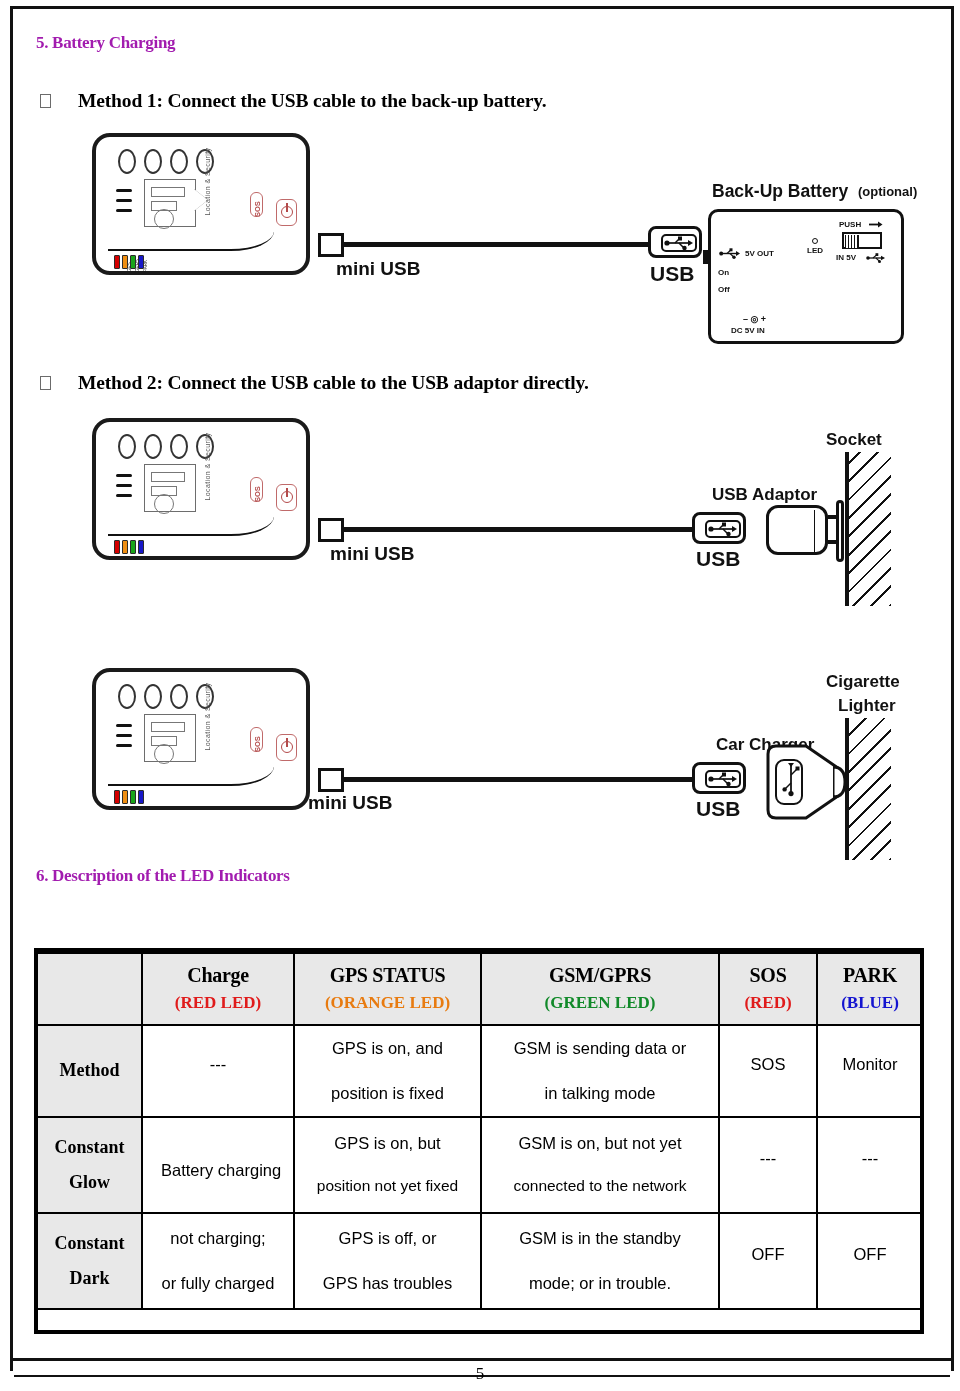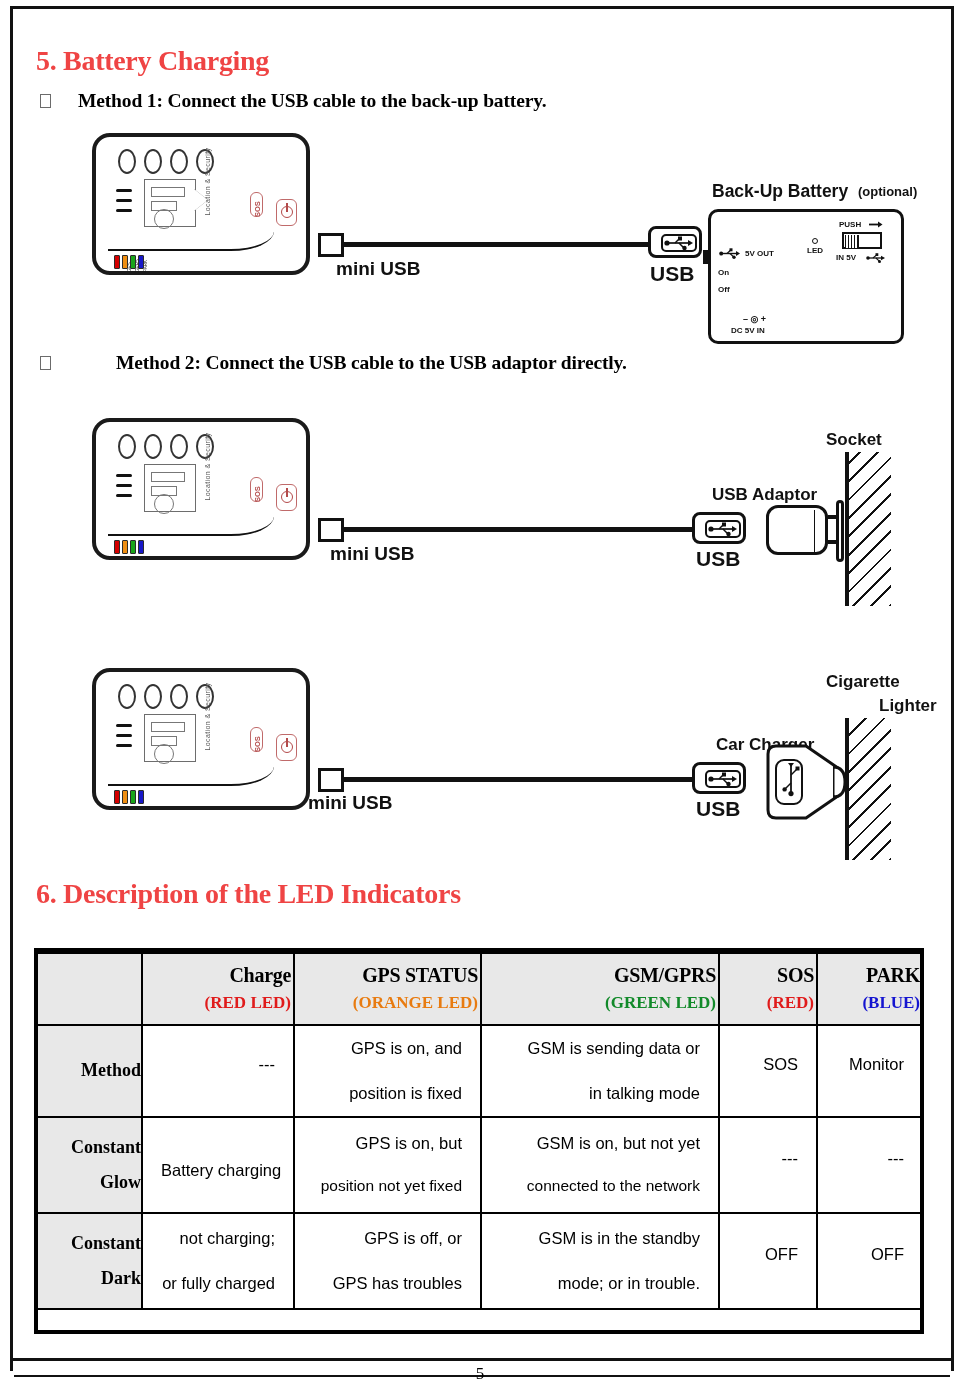--- a/index.html
+++ b/index.html
@@ -24,25 +24,24 @@
   .frame-top    { position:absolute; left:10px; top:6px;  width:944px; height:3px;  background:#111; }
   .frame-left   { position:absolute; left:10px; top:6px;  width:3px;  height:1365px; background:#111; }
   .frame-right  { position:absolute; left:951px; top:6px; width:3px;  height:1365px; background:#111; }
   .frame-bottom { position:absolute; left:10px; top:1358px; width:944px; height:3px; background:#111; }
 
   
   .section-title {
     position: absolute;
     font-family: "Liberation Serif", serif;
     font-weight: bold;
-    font-size: 28px;
-    color: #ef4444;
+    font-size: 17px;
+    color: #a21caf;
     letter-spacing: -0.3px;
     white-space: nowrap;
-    margin-top: 12px;
   }
   .method-line {
     position: absolute;
     display: flex;
     align-items: baseline;
     white-space: nowrap;
   }
   .bullet-box {
     display: inline-block;
     width: 11px; height: 14px;
@@ -225,21 +224,21 @@
     position: absolute;
     left: 36px; top: 952px;
     width: 886px;
     border-collapse: collapse;
     table-layout: fixed;
   }
   #led-table td {
     border: 2px solid #000;
     padding: 0;
     vertical-align: middle;
-    text-align: right;
+    text-align: center;
   }
   #led-table .hdr-cell {
     background: #e8e8e8;
     padding: 6px 2px 8px;
   }
   #led-table .mode-cell {
     background: #e8e8e8;
     font-family: "Liberation Serif", serif;
     font-weight: bold;
     font-size: 18px;
@@ -418,21 +417,21 @@
         <circle cx="13.5" cy="8.4" r="1.5" fill="#111"></circle>
         <path d="M15 2.7 L19 5 L15 7.3 Z" fill="#111"></path>
       </svg>
 
       <div style="position:absolute; left:32px; top:102px; font-family:'Liberation Sans',sans-serif; font-size:9px; font-weight:bold; color:#111;">– ◎ +</div>
       <div class="bb-small" style="left:20px; top:114px;">DC 5V   IN</div>
     </div>
     <div class="bb-port" style="left:703px; top:250px; width:7px; height:14px;"></div>
   </div>
 
-  <div class="method-line" style="left:40px; top:352px;gap:38px;">
+  <div class="method-line" style="left:40px; top:372px;">
     <span class="bullet-box"></span>
     <span class="method-text">Method 2: Connect the USB cable to the USB adaptor directly.</span>
   </div>
 
   <div class="diagram" style="left:0; top:0; width:960px; height:620px;">
 
     <div class="device" style="left:92px; top:418px; width:218px; height:142px;">
       <div class="dev-hole" style="left:22px; top:12px; width:18px; height:25px;"></div>
       <div class="dev-hole" style="left:48px; top:12px; width:18px; height:25px;"></div>
       <div class="dev-hole" style="left:74px; top:12px; width:18px; height:25px;"></div>
@@ -559,21 +558,21 @@
       <path d="M9 20 L3 26" stroke="#111" stroke-width="1.5"></path>
       <circle cx="2.6" cy="26.4" r="2.2" fill="#111"></circle>
       <circle cx="9" cy="30.6" r="2.6" fill="#111"></circle>
     </svg>
 
     <svg width="26" height="42" viewBox="0 0 26 42" style="position:absolute; left:833px; top:761px;">
       <path d="M0 6 Q12 6 12 21 Q12 36 0 36 Z" fill="#fff" stroke="#111" stroke-width="3"></path>
     </svg>
 
     <div class="label-bold" style="left:826px; top:672px; font-size:17px;">Cigarette</div>
-    <div class="label-bold" style="left:879px; top:696px; font-size:17px;">Lighter</div>
+    <div class="label-bold" style="left:838px; top:696px; font-size:17px;">Lighter</div>
     <div class="wall-line" style="left:845px; top:718px; height:142px;"></div>
     <div class="hatch" style="left:849px; top:718px; width:42px; height:142px;"></div>
   </div>
 
   <div class="section-title" style="left:36px; top:866px;">6. Description of the LED Indicators</div>
 
   <table id="led-table">
     <colgroup>
       <col style="width:105px">
       <col style="width:152px">

